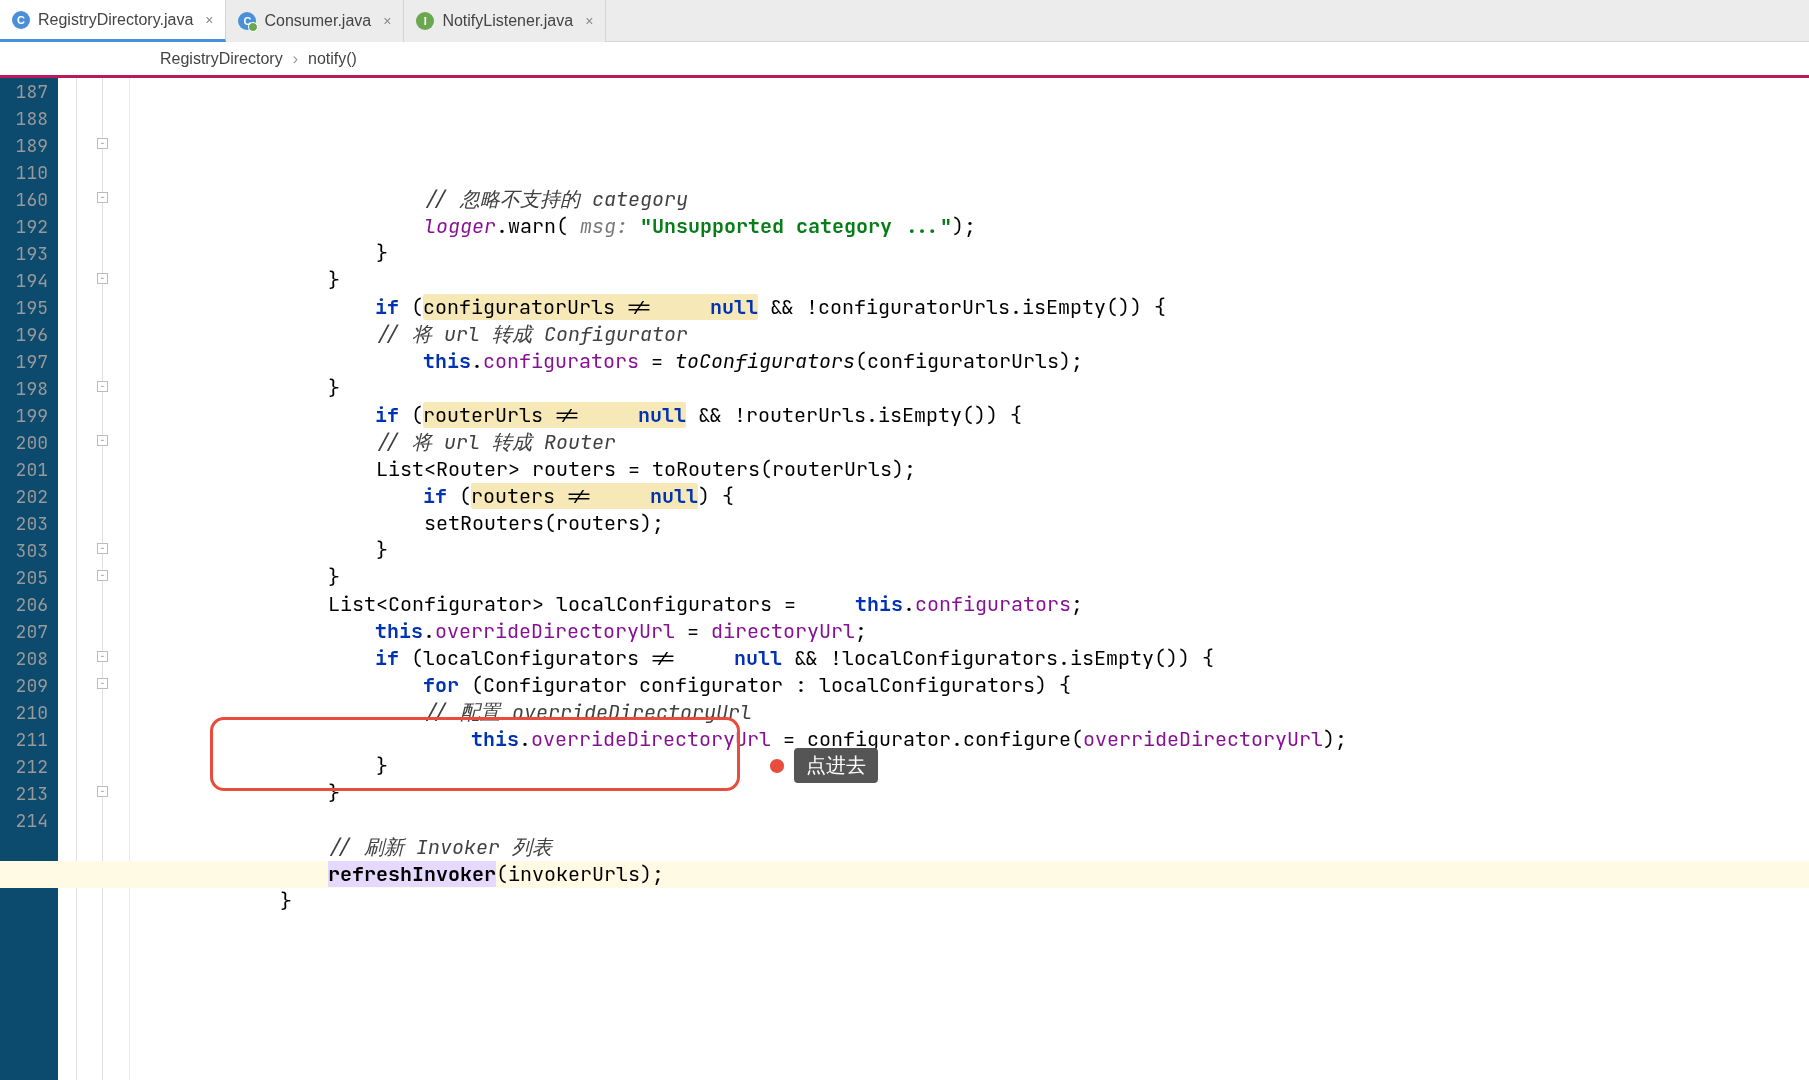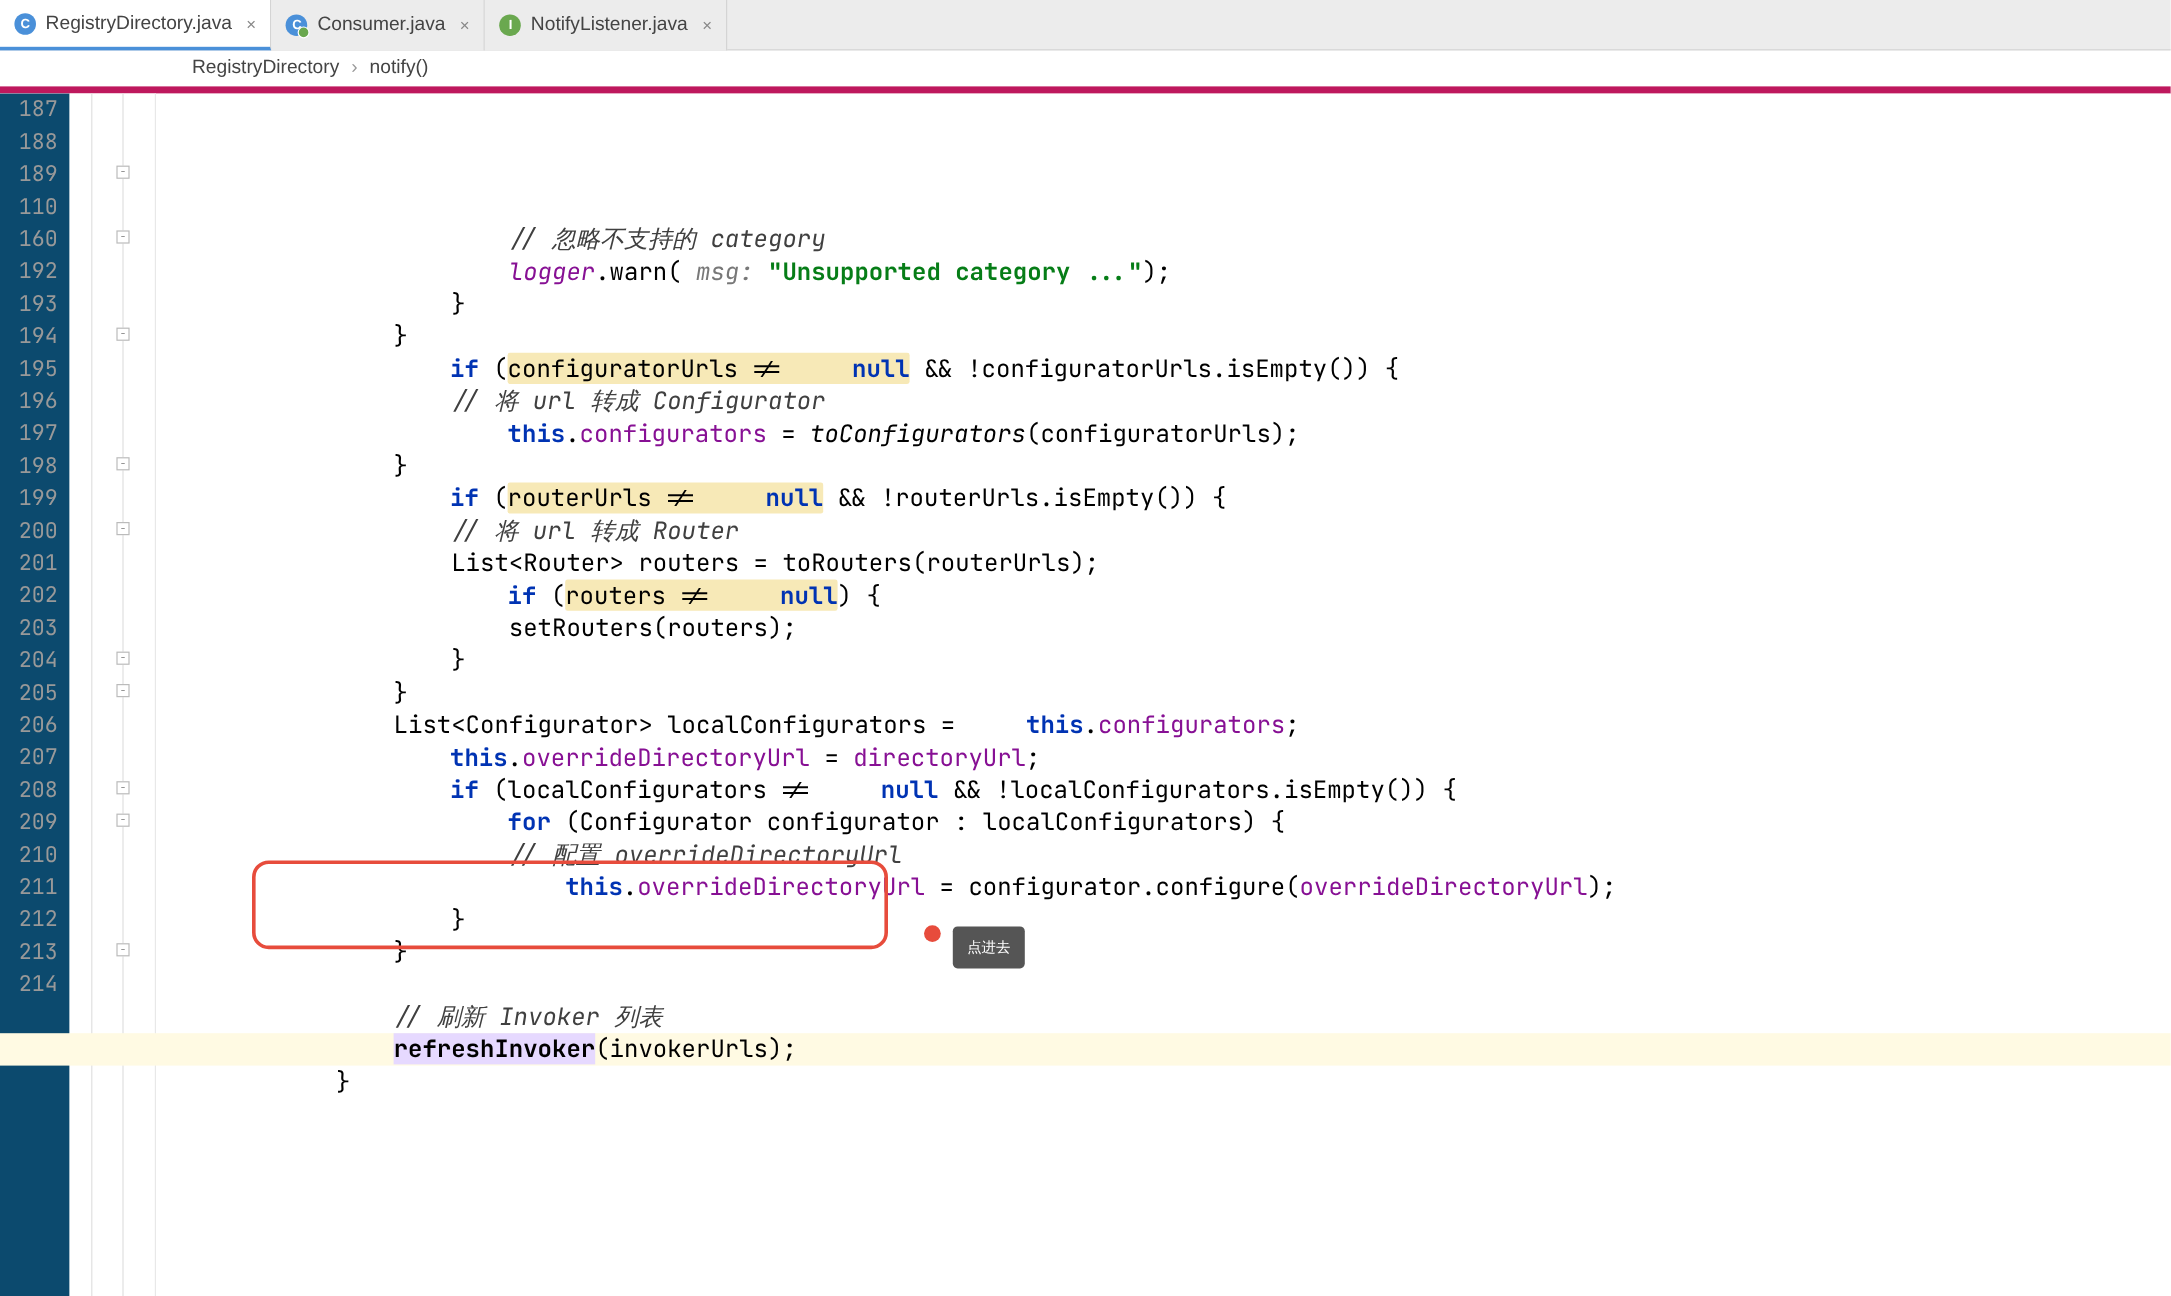--- a/index.html
+++ b/index.html
@@ -60,21 +60,21 @@
     margin-left: 4px;
   }
   .breadcrumb {
     height: 36px;
     display: flex;
     align-items: center;
     padding-left: 160px;
     font-family: -apple-system, "Segoe UI", Arial, sans-serif;
     font-size: 16px;
     color: #444;
-    border-bottom: 6px solid #be185d;
+    border-bottom: 3px solid #be185d;
   }
   .breadcrumb-sep { margin: 0 10px; color: #999; }
   .editor {
     display: flex;
     flex-direction: row;
     height: calc(100% - 78px);
     background: #fff;
   }
   .gutter {
     width: 58px;
@@ -140,22 +140,21 @@
   }
   .annot-dot {
     width: 14px; height: 14px; border-radius: 50%; background: #e74c3c;
   }
   .annot-label {
     background: #555;
     color: #fff;
     padding: 4px 12px;
     border-radius: 4px;
     font-family: -apple-system, "Segoe UI", Arial, sans-serif;
-    font-size: 12px;
-    margin-top: 24px;
+    font-size: 20px;
   }
   .fold-mark {
     position:absolute;
     left:39px;
     width:11px; height:11px;
     border:1px solid #bbb;
     background:#fff;
     font-size:9px; line-height:9px; text-align:center; color:#888;
   }
 </style>
@@ -198,21 +197,21 @@
       <div>194</div>
       <div>195</div>
       <div>196</div>
       <div>197</div>
       <div>198</div>
       <div>199</div>
       <div>200</div>
       <div>201</div>
       <div>202</div>
       <div>203</div>
-      <div>204</div>
+      <div>303</div>
       <div>205</div>
       <div>206</div>
       <div>207</div>
       <div>208</div>
       <div>209</div>
       <div>210</div>
       <div>211</div>
       <div>212</div>
       <div>213</div>
       <div>214</div>

